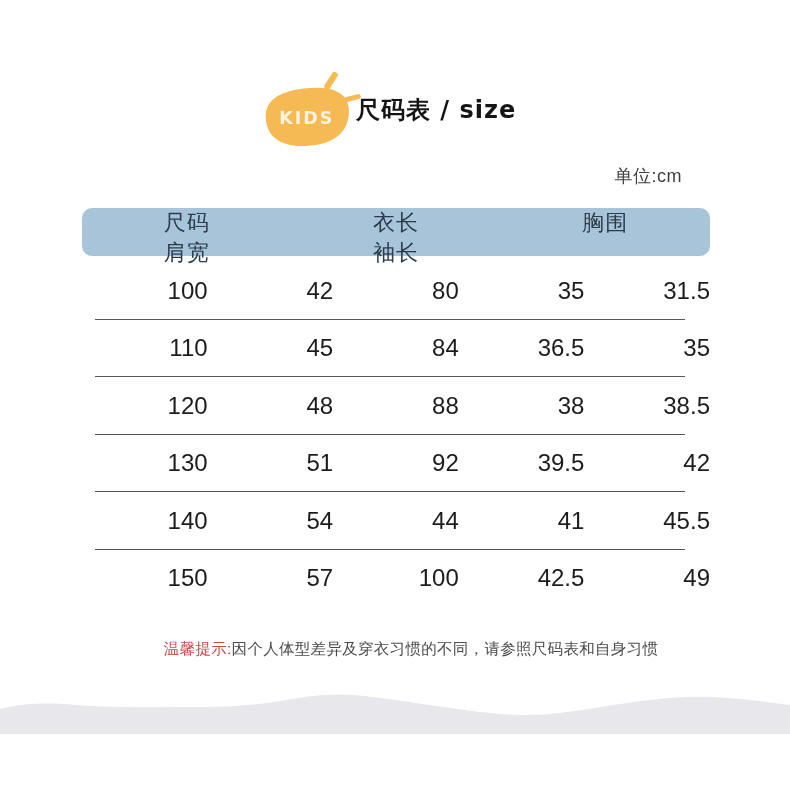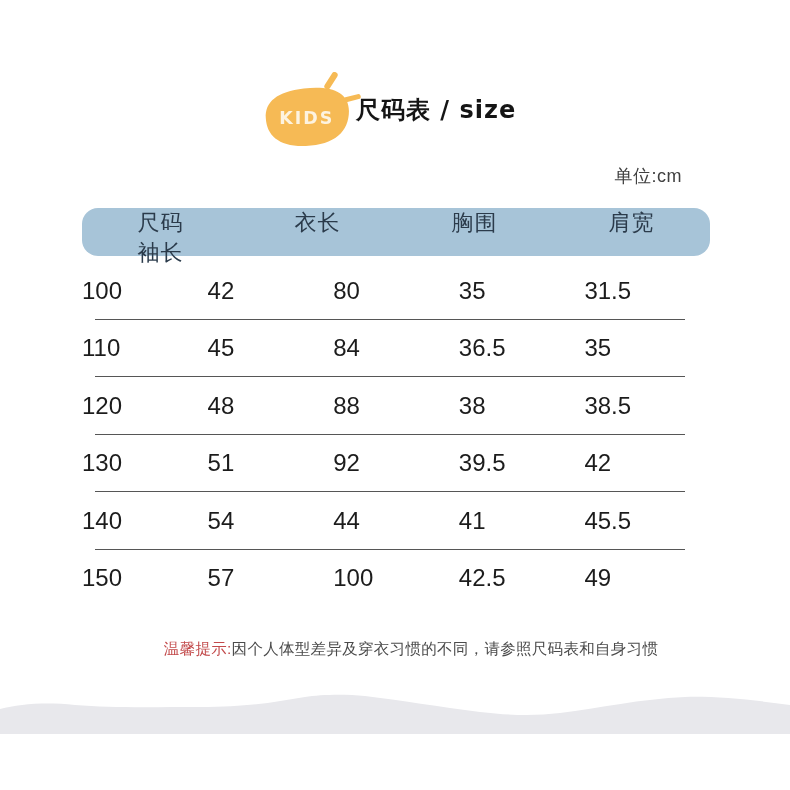--- a/index.html
+++ b/index.html
@@ -15,36 +15,36 @@
     font-size:24px;font-weight:900;color:#151515;letter-spacing:1px;
     font-family:"DejaVu Sans","Liberation Sans",sans-serif;
   }
   .unit{
     position:absolute;right:108px;top:164px;
     font-size:18px;color:#404040;letter-spacing:.5px;
   }
   
   .size-table{position:absolute;left:82px;top:208px;width:628px;}
   .t-head{
-    height:48px;border-radius:16px;background:#a7c4d8;
-    display:grid;grid-template-columns:repeat(4,1fr);align-items:center;
+    height:48px;border-radius:10px;background:#a7c4d8;
+    display:grid;grid-template-columns:repeat(3,1fr);align-items:center;
   }
   .t-head .cell{
     text-align:center;font-size:22px;color:#2b3b4b;font-weight:500;letter-spacing:1px;
   }
   .t-body{margin-top:6px;}
   .t-row{
     height:57.5px;display:grid;grid-template-columns:repeat(5,1fr);
     align-items:center;position:relative;
   }
   .t-row:not(:last-child)::after{
     content:"";position:absolute;left:13px;right:25px;bottom:0;height:1px;background:#565656;
   }
   .t-row .cell{
-    text-align:left;font-size:24px;color:#1c1c1c;
+    text-align:right;font-size:24px;color:#1c1c1c;
     font-family:"Liberation Sans","DejaVu Sans",sans-serif;
   }
   
   .notice{
     position:absolute;left:16px;top:634px;width:790px;text-align:center;
     font-size:15.5px;line-height:30px;color:#4b4b4b;letter-spacing:.3px;
   }
   .notice .red{color:#c2494a;}
   
   .wave{position:absolute;left:0;top:692px;width:790px;height:42px;}

